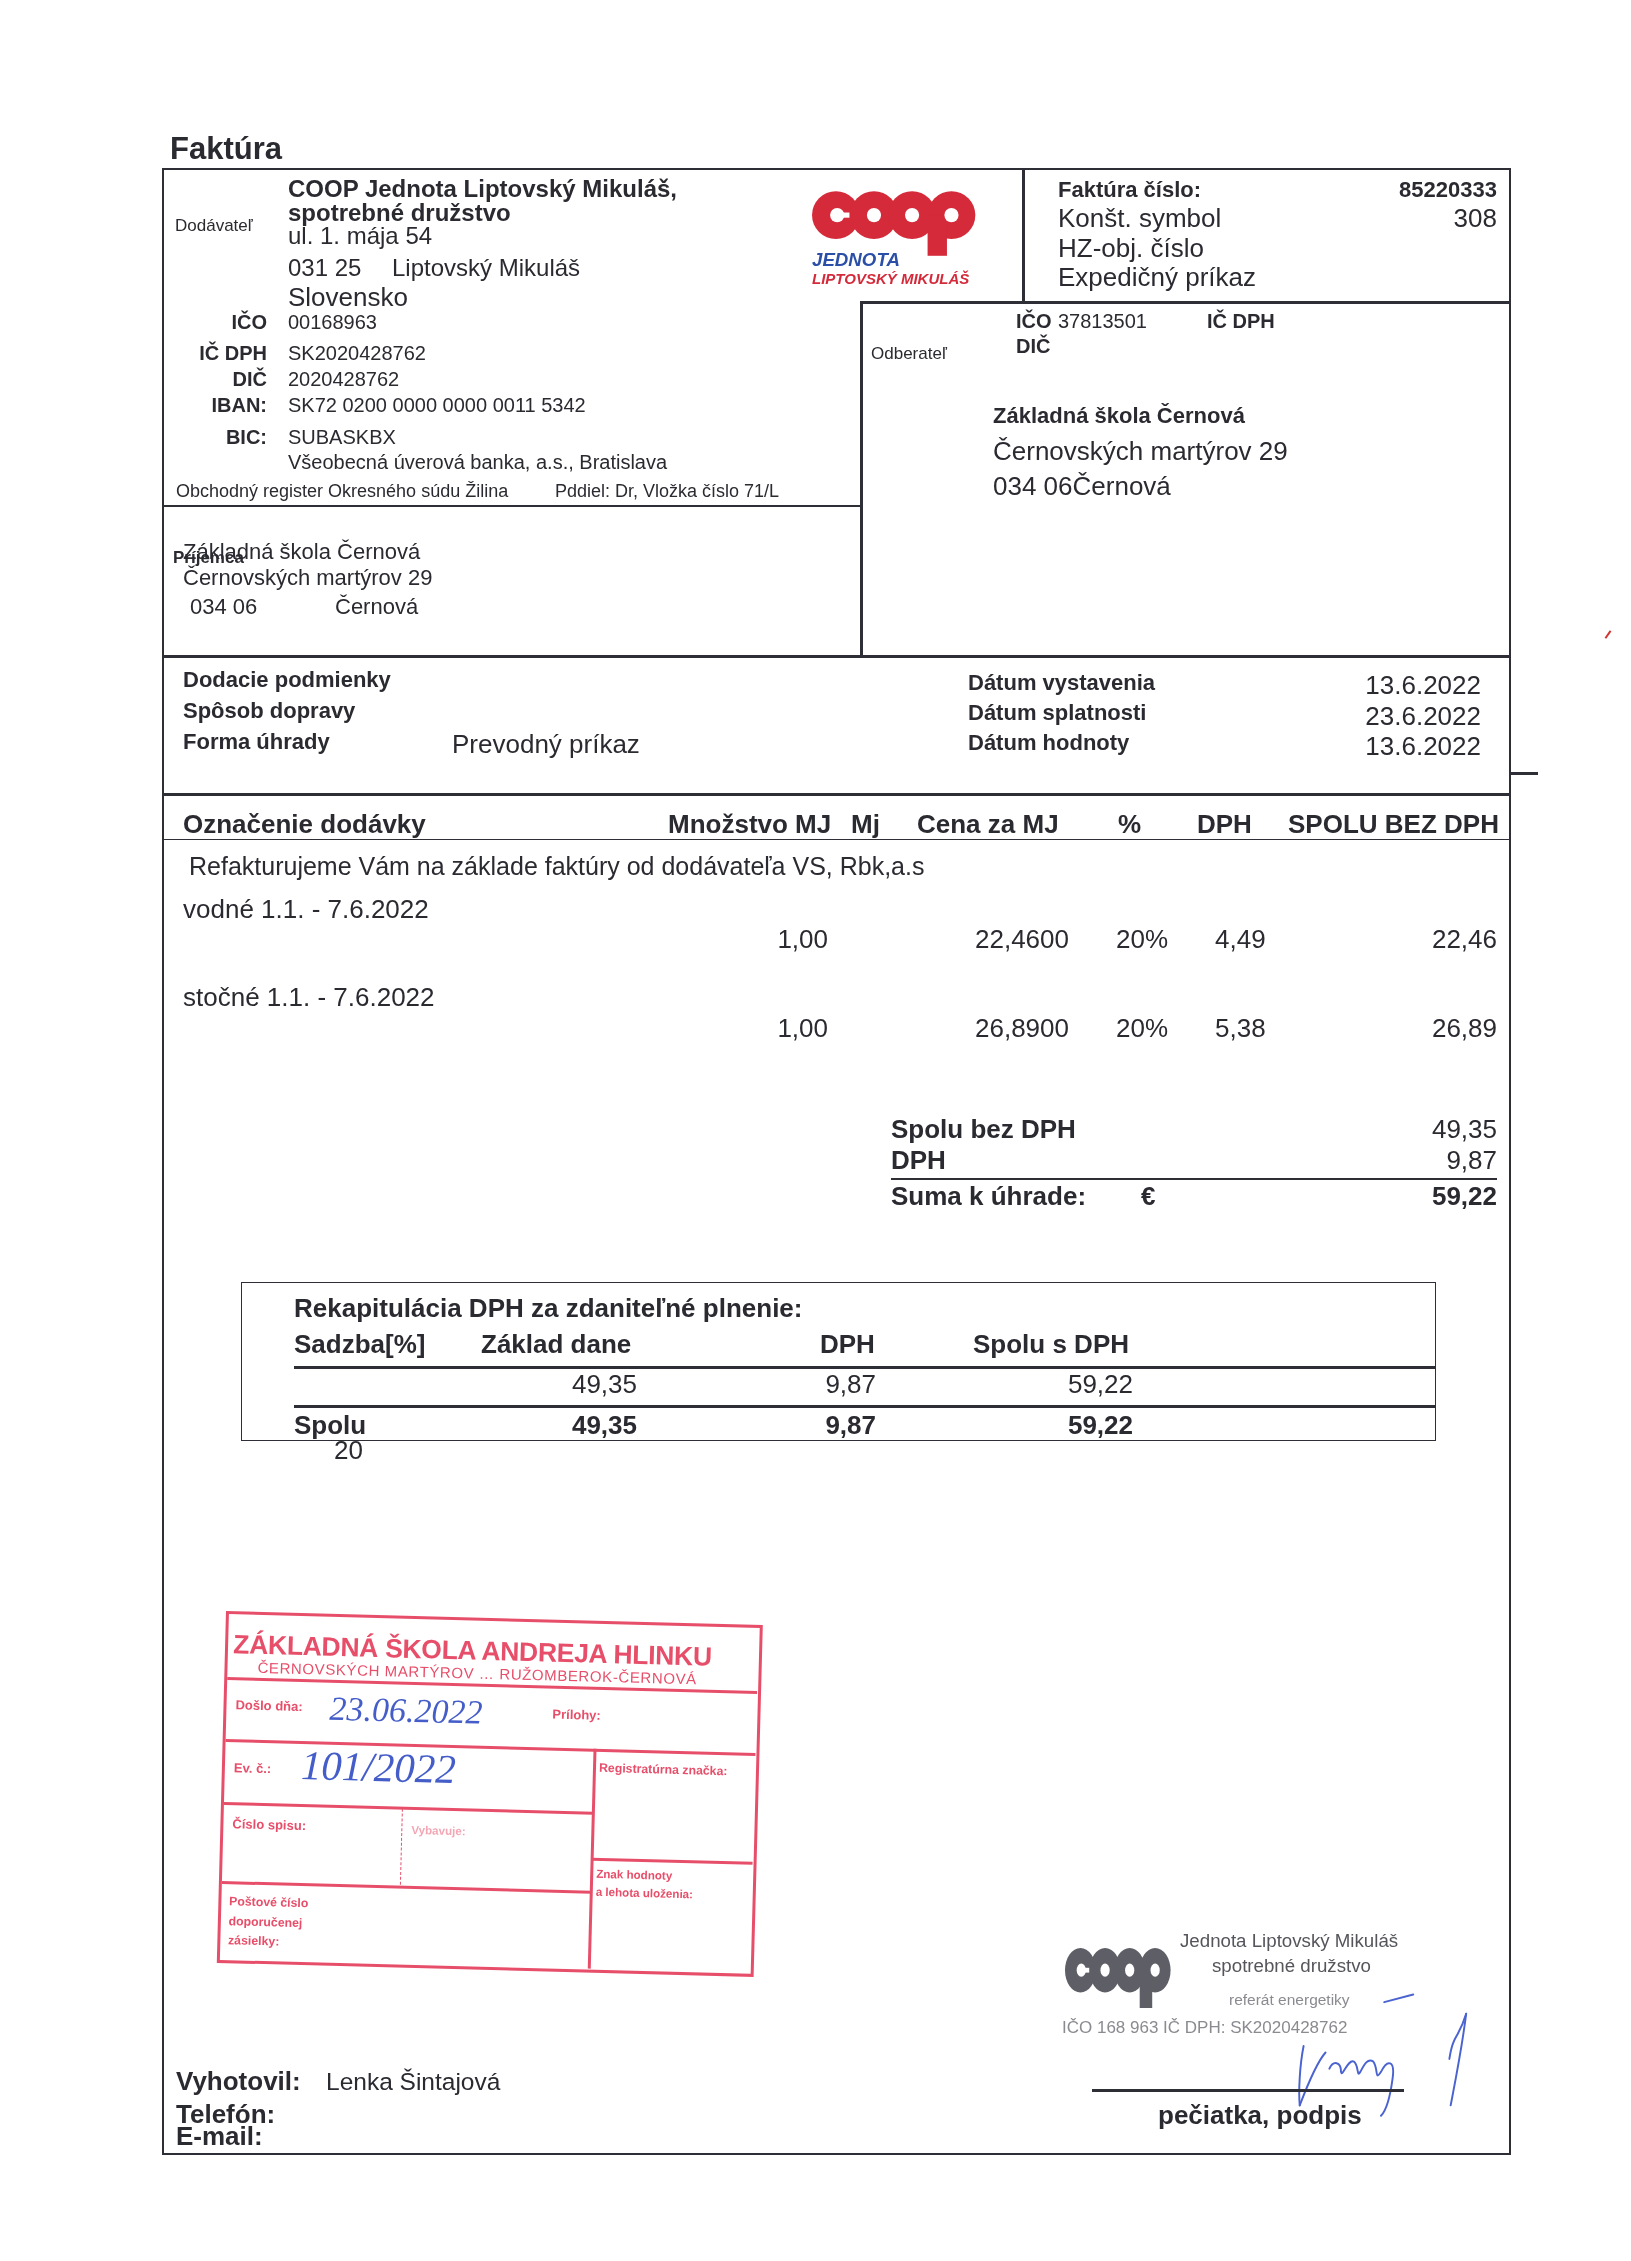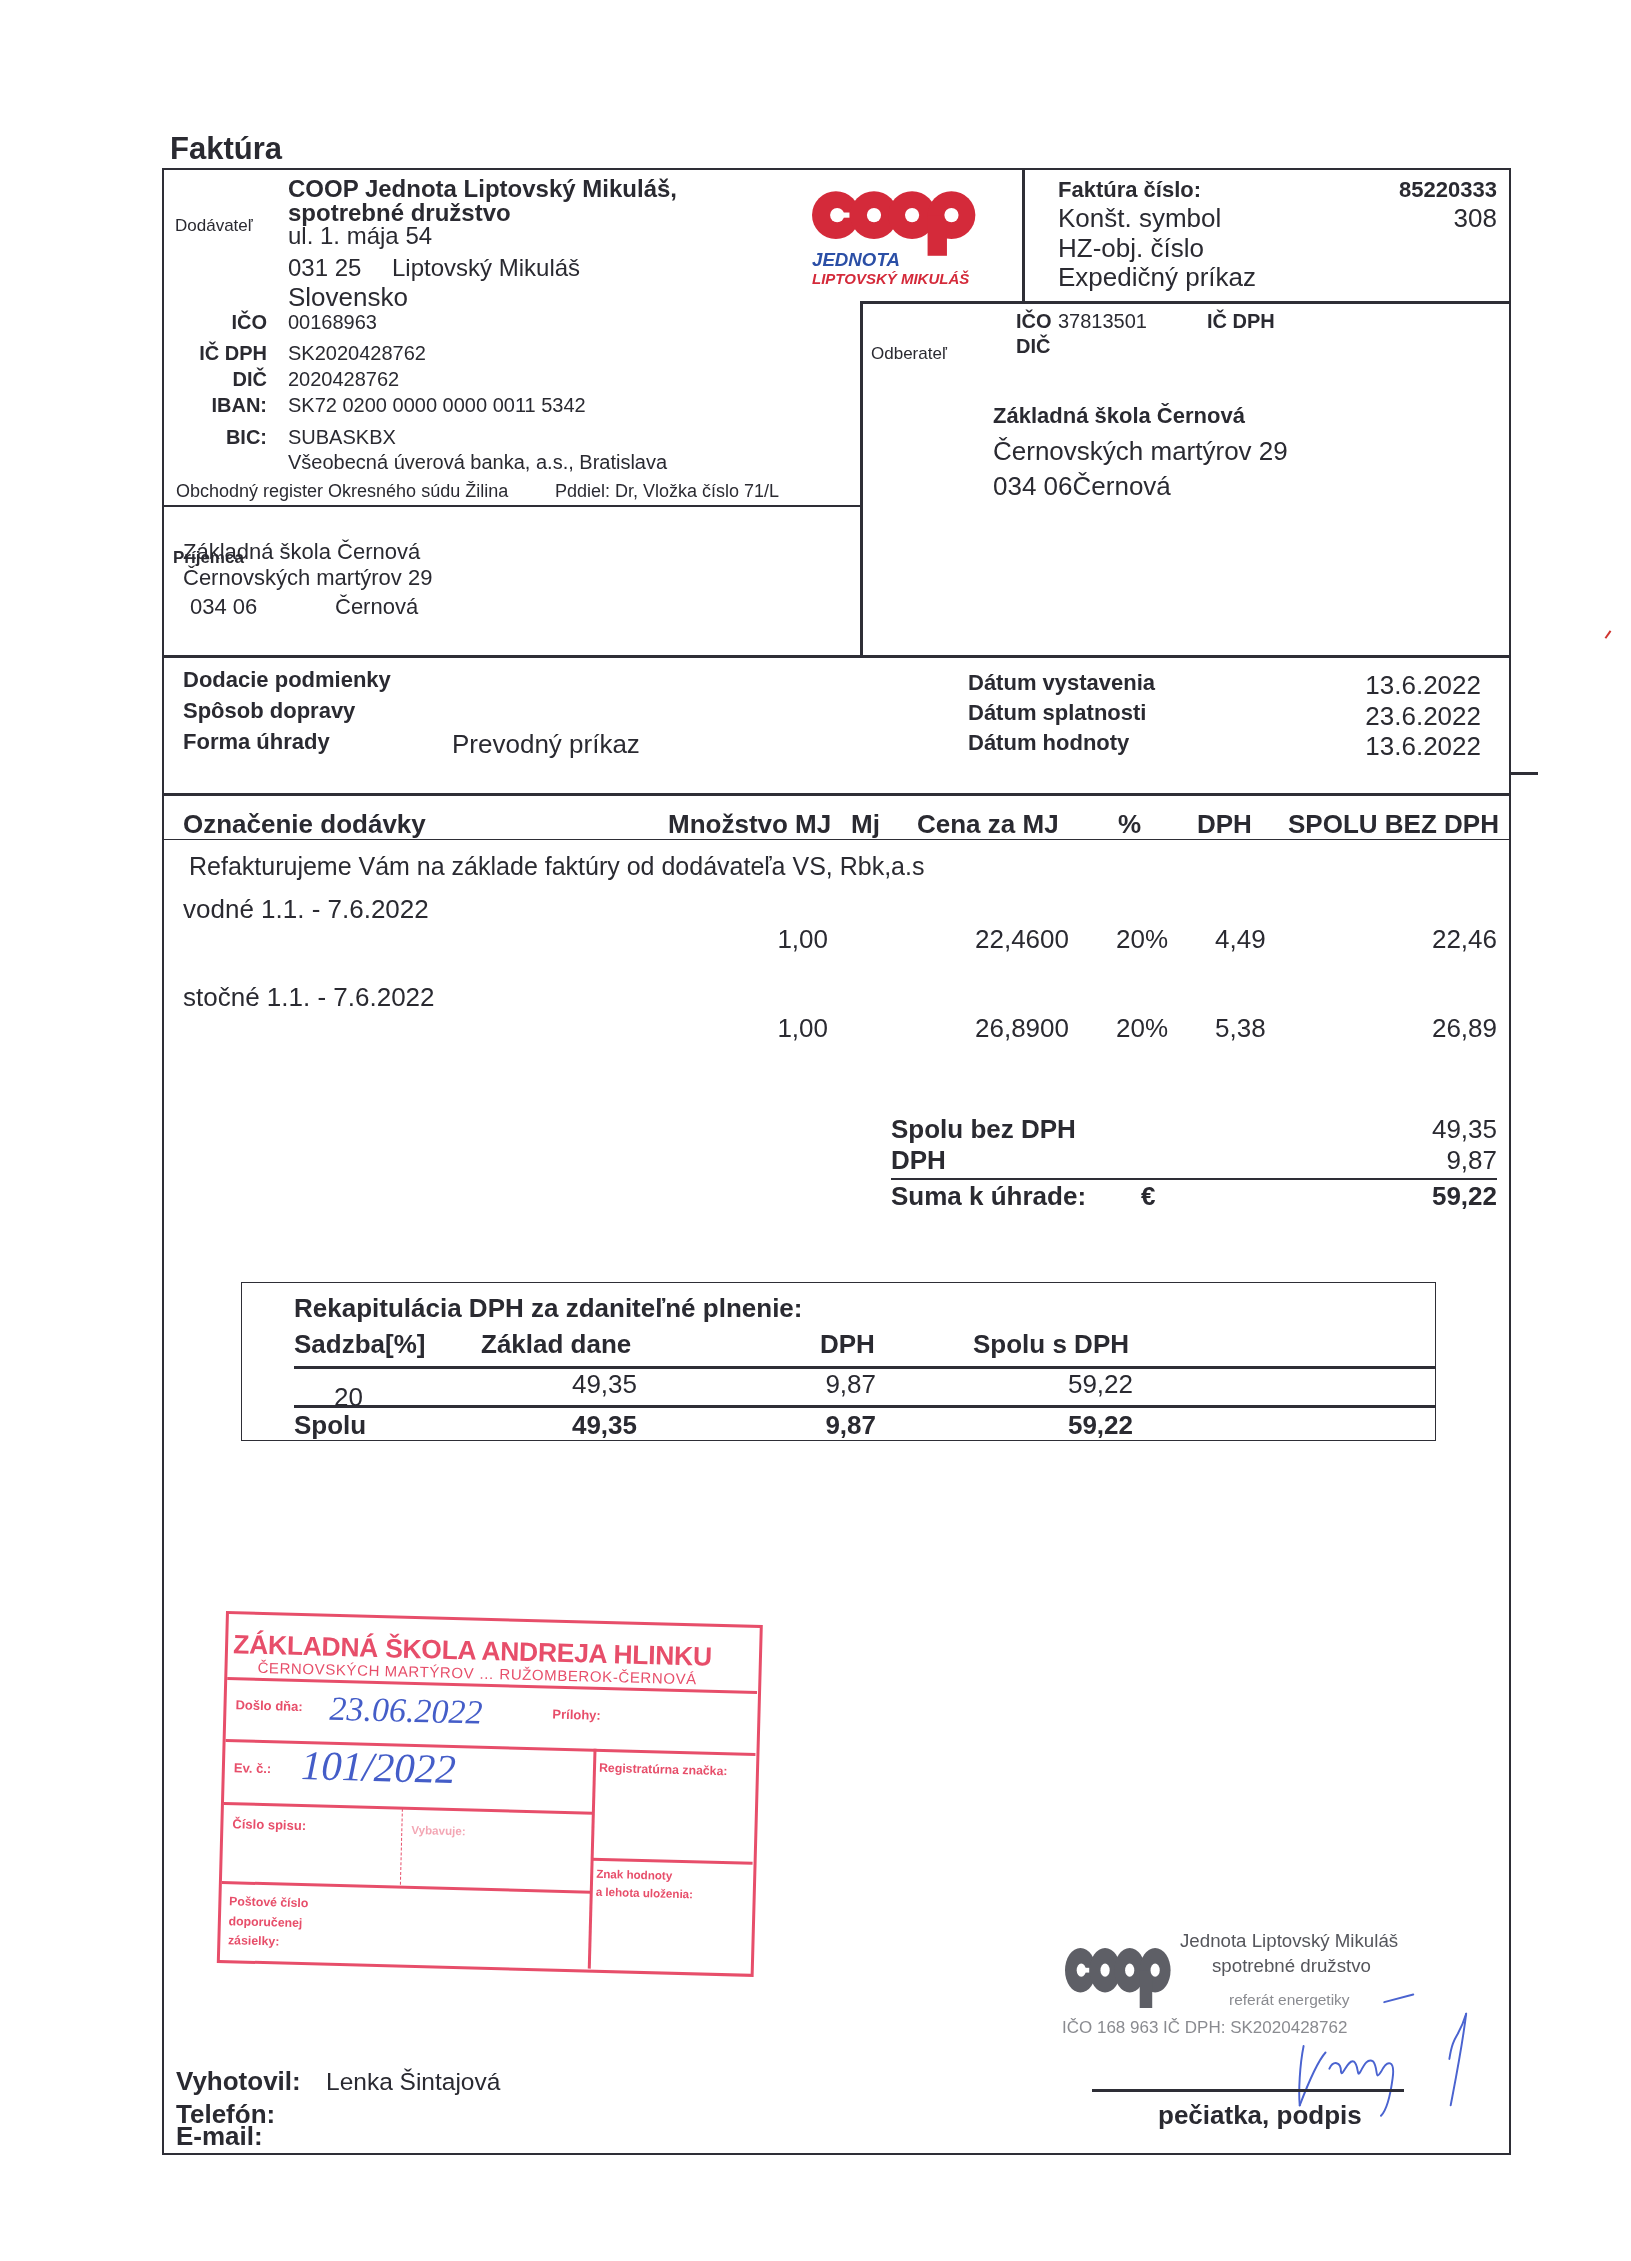--- a/index.html
+++ b/index.html
@@ -188,21 +188,21 @@
   <div class="ln" style="left:294px;top:1366px;width:1141px;height:3.2px;"></div>
   <div class="ln" style="left:294px;top:1405px;width:1141px;height:3.2px;"></div>
   <div>
     <div class="t b f40" style="left:294px;top:1295px;">Rekapitulácia DPH za zdaniteľné plnenie:</div>
     <div class="t b f40" style="left:294px;top:1331px;">Sadzba[%]</div>
     <div class="t b f40" style="left:481px;top:1331px;">Základ dane</div>
     <div class="t b f40" style="left:820px;top:1331px;">DPH</div>
     <div class="t b f40" style="left:973px;top:1331px;">Spolu s DPH</div>
 
     <div>
-      <div class="t f40" style="left:334px;top:1384px;">20</div>
+      <div class="t f40" style="left:334px;top:1437px;">20</div>
       <div class="t f40" style="right:994px;top:1371px;">49,35</div>
       <div class="t f40" style="right:755px;top:1371px;">9,87</div>
       <div class="t f40" style="right:498px;top:1371px;">59,22</div>
     </div>
 
     <div>
       <div class="t b f40" style="left:294px;top:1412px;">Spolu</div>
       <div class="t b f40" style="right:994px;top:1412px;">49,35</div>
       <div class="t b f40" style="right:755px;top:1412px;">9,87</div>
       <div class="t b f40" style="right:498px;top:1412px;">59,22</div>

